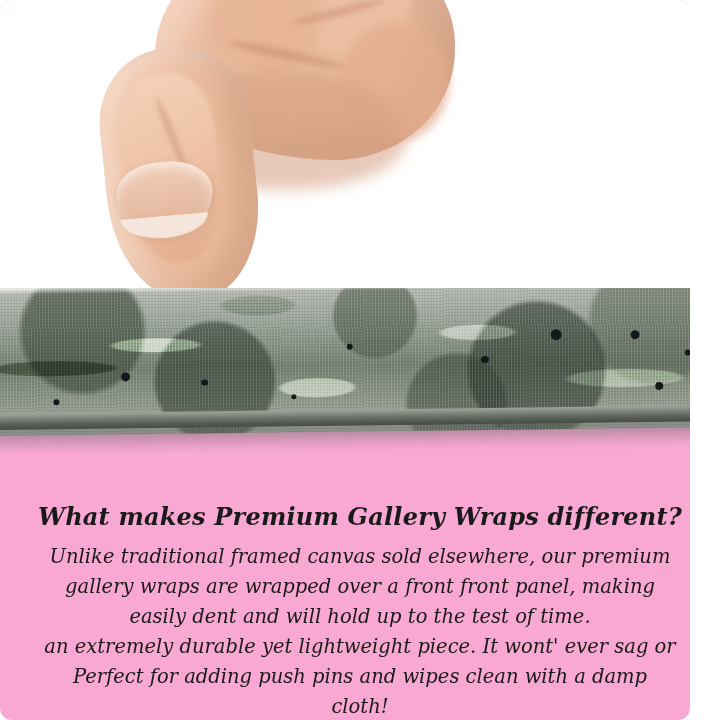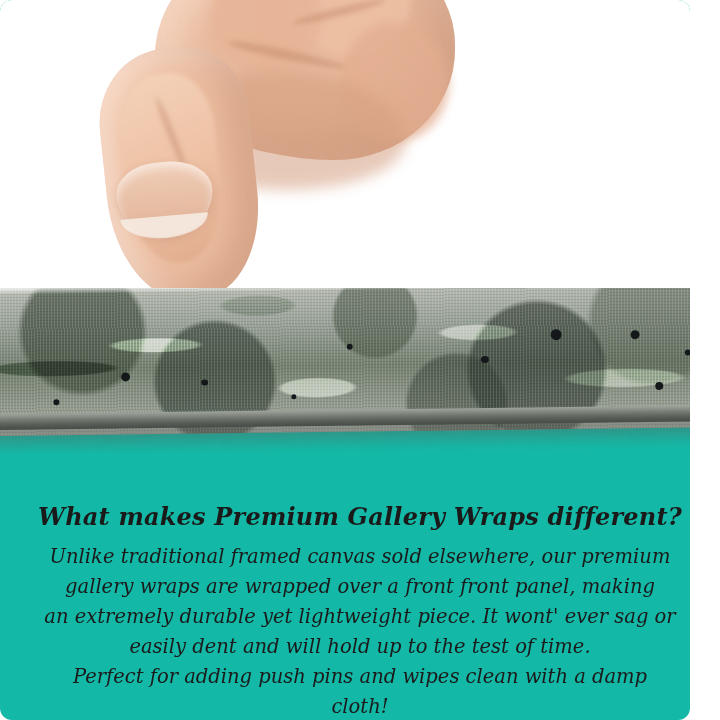--- a/index.html
+++ b/index.html
@@ -8,21 +8,21 @@
     background: #ffffff;
   }
   body {
     font-family: "DejaVu Sans", sans-serif;
   }
   .page {
     position: relative;
     width: 690px;
     height: 720px;
     overflow: hidden;
-    background: #14b8a6;
+    background: #f9a8d4;
     border-radius: 12px;
   }
 
   
   .photo-top {
     position: absolute;
     left: 0;
     top: 0;
     width: 720px;
     height: 290px;
@@ -301,19 +301,19 @@
     <div class="canvas-top-highlight"></div>
     <div class="canvas-bottom-edge"></div>
     <div class="canvas-shadow"></div>
   </div>
 
   <div class="caption">
     <h2 class="caption-heading">What makes Premium Gallery Wraps different?</h2>
     <p class="caption-body">
       <span class="line">Unlike traditional framed canvas sold elsewhere, our premium</span>
       <span class="line">gallery wraps are wrapped over a front front panel, making</span>
+      <span class="line">easily dent and will hold up to the test of time.</span>
       <span class="line">an extremely durable yet lightweight piece. It wont' ever sag or</span>
-      <span class="line">easily dent and will hold up to the test of time.</span>
       <span class="line">Perfect for adding push pins and wipes clean with a damp cloth!</span>
     </p>
   </div>
 
 </div>
 
 </body></html>

